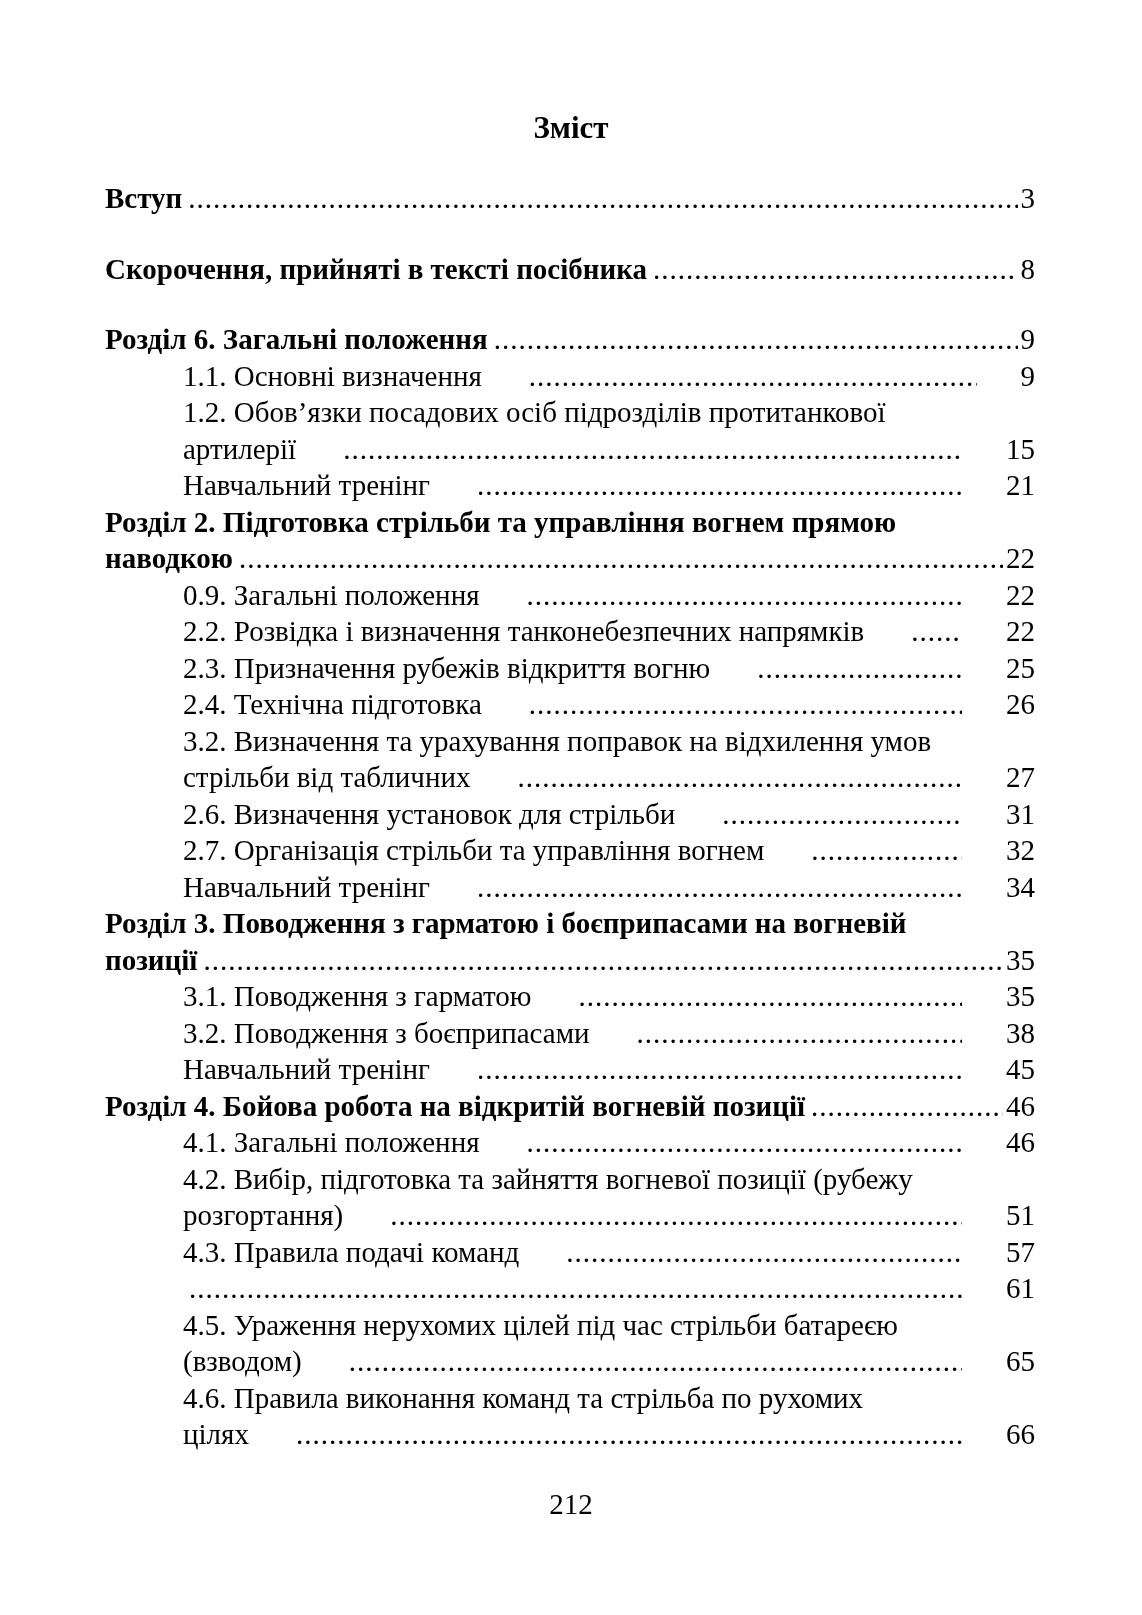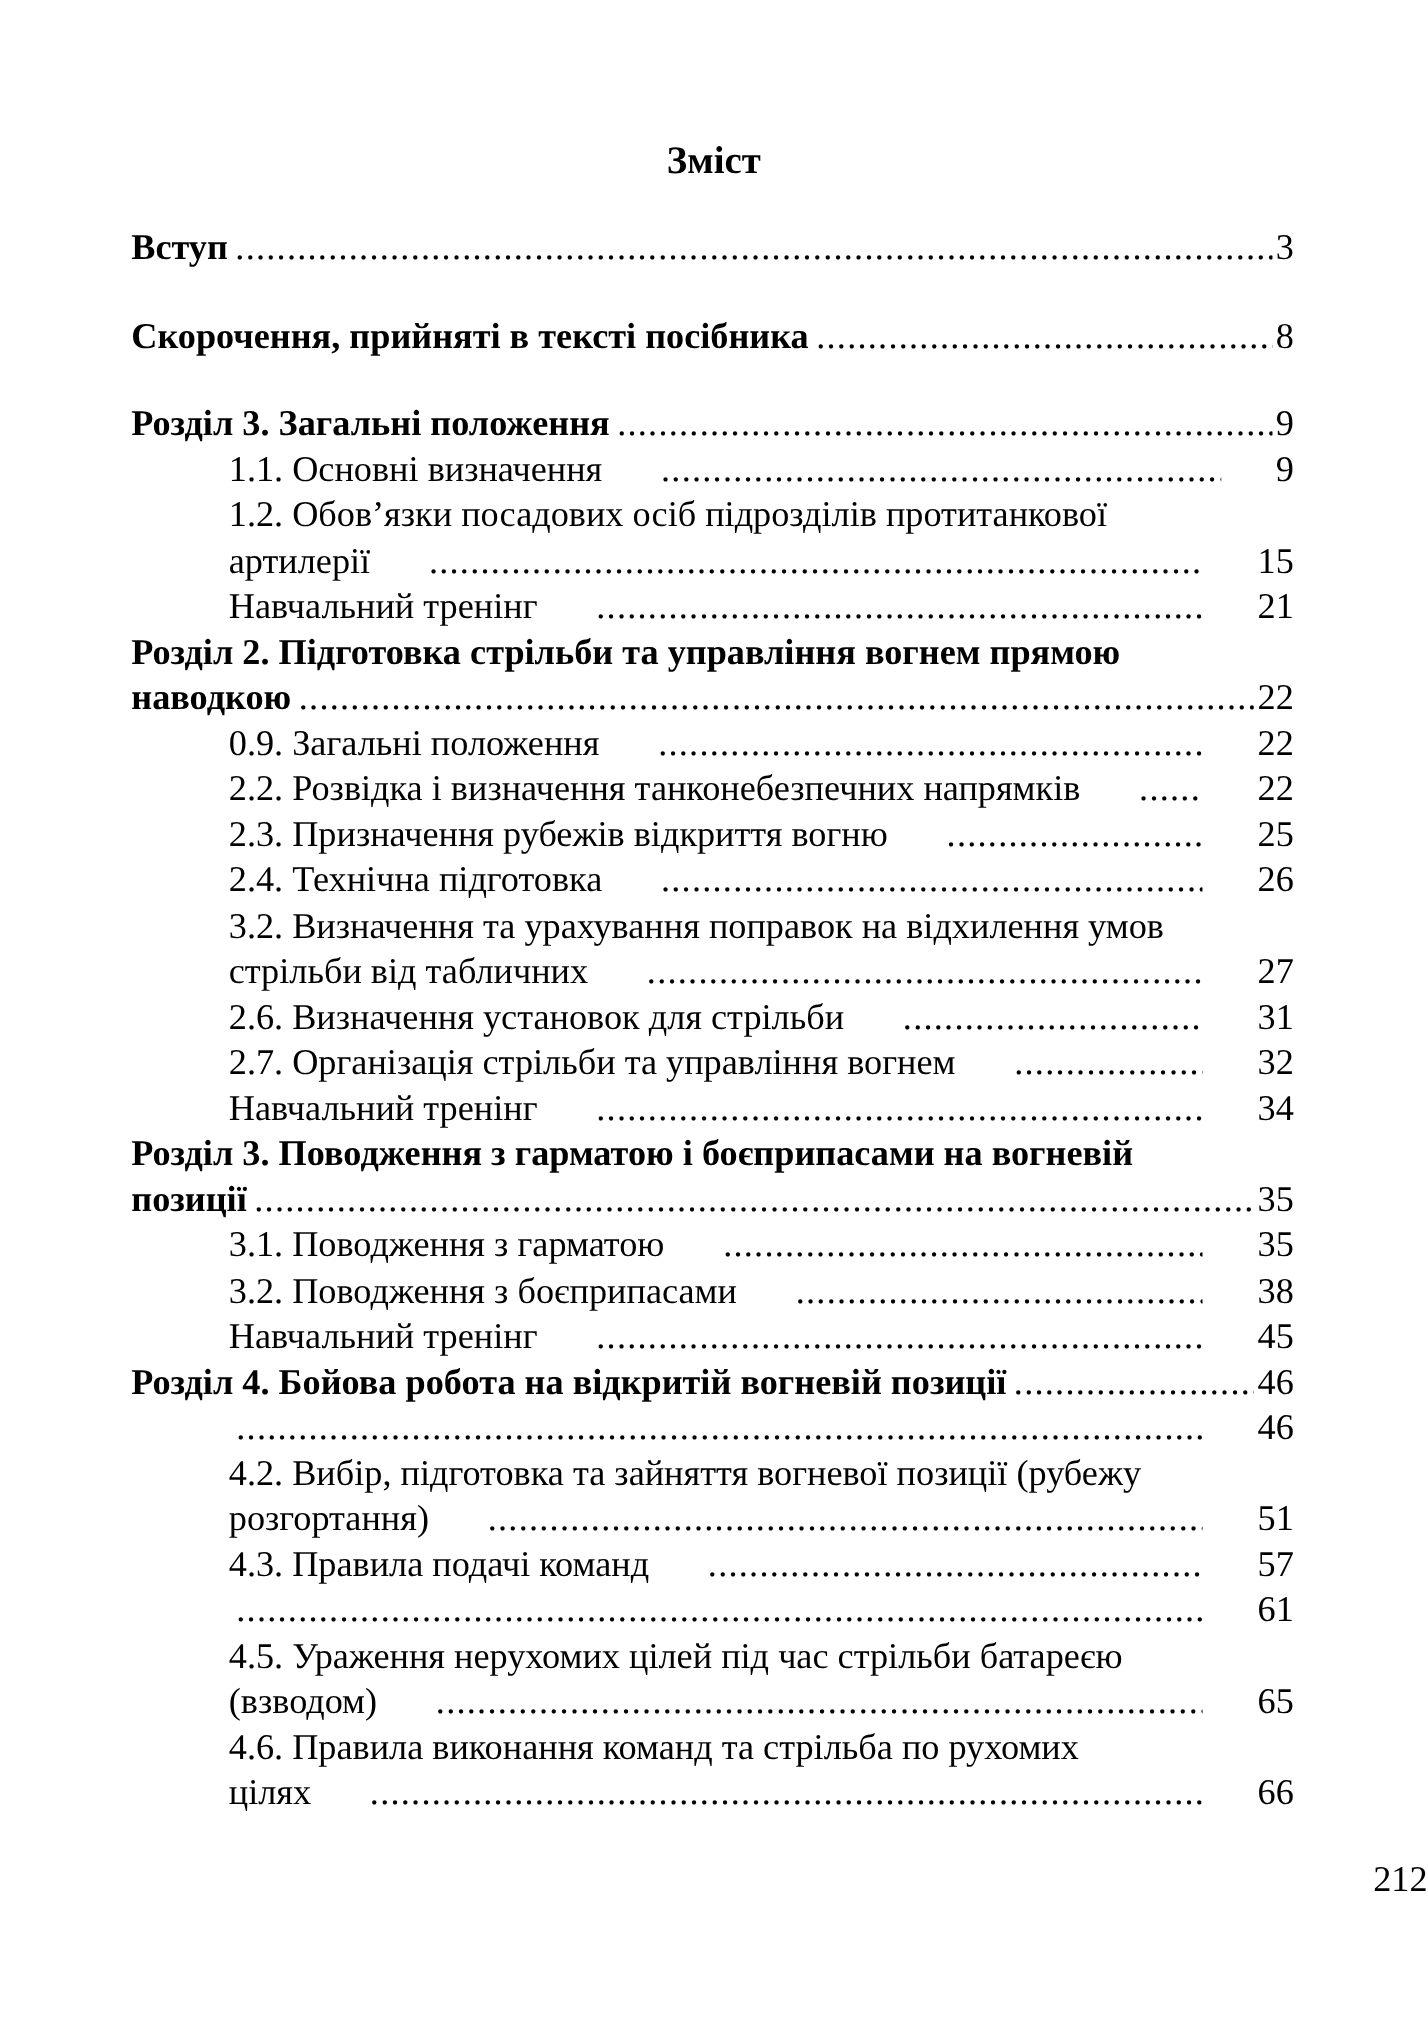--- a/index.html
+++ b/index.html
@@ -61,21 +61,21 @@
     flex: 0 0 auto;
     padding-left: 3px;
     font-weight: normal;
     text-align: right;
   }
   .footer {
     position: absolute;
     top: 1486px;
     left: 0;
     width: 100%;
-    text-align: right;
+    text-align: center;
     font-size: 29px;
     line-height: 37px;
   }
 </style>
 </head>
 <body>
 
 <div class="page">
   <h1 class="title">Зміст</h1>
   <div class="toc" id="toc">
@@ -83,21 +83,21 @@
         <span class="entry-text">Вступ</span>
         <span class="leader">................................................................................................................................................................................................................................................</span>
         <span class="pagenum">3</span>
       </div>
       <div class="row bold gap">
         <span class="entry-text">Скорочення, прийняті в тексті посібника</span>
         <span class="leader">................................................................................................................................................................................................................................................</span>
         <span class="pagenum">8</span>
       </div>
       <div class="row bold gap">
-        <span class="entry-text">Розділ 3. Загальні положення</span>
+        <span class="entry-text">Розділ 6. Загальні положення</span>
         <span class="leader">................................................................................................................................................................................................................................................</span>
         <span class="pagenum">9</span>
       </div>
       <div class="row indent">
         <span class="entry-text">1.1. Основні визначення</span>
         <span class="leader">................................................................................................................................................................................................................................................</span>
         <span class="pagenum">9</span>
       </div>
       <div class="row indent">
         <span class="entry-text">1.2. Обов’язки посадових осіб підрозділів протитанкової</span>
@@ -185,20 +185,21 @@
         <span class="entry-text">Навчальний тренінг</span>
         <span class="leader">................................................................................................................................................................................................................................................</span>
         <span class="pagenum">45</span>
       </div>
       <div class="row bold">
         <span class="entry-text">Розділ 4. Бойова робота на відкритій вогневій позиції</span>
         <span class="leader">................................................................................................................................................................................................................................................</span>
         <span class="pagenum">46</span>
       </div>
       <div class="row indent">
+        <span class="entry-text">4.1. Загальні положення</span>
         <span class="leader">................................................................................................................................................................................................................................................</span>
         <span class="pagenum">46</span>
       </div>
       <div class="row indent">
         <span class="entry-text">4.2. Вибір, підготовка та зайняття вогневої позиції (рубежу</span>
       </div>
       <div class="row indent">
         <span class="entry-text">розгортання)</span>
         <span class="leader">................................................................................................................................................................................................................................................</span>
         <span class="pagenum">51</span>

